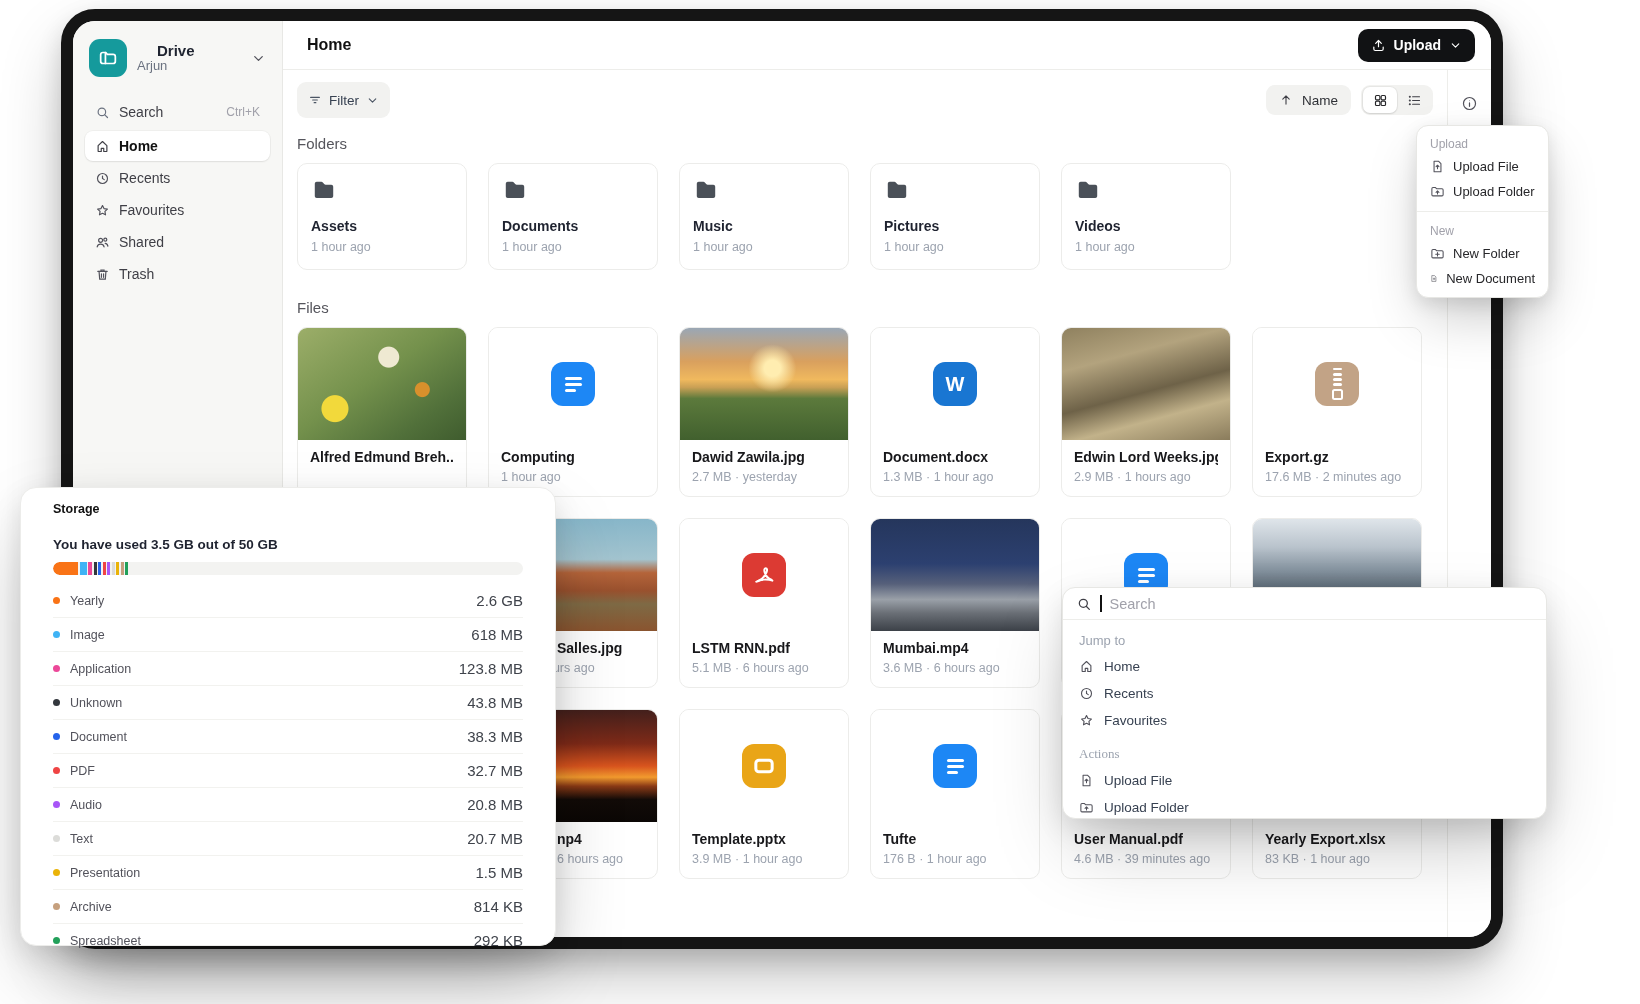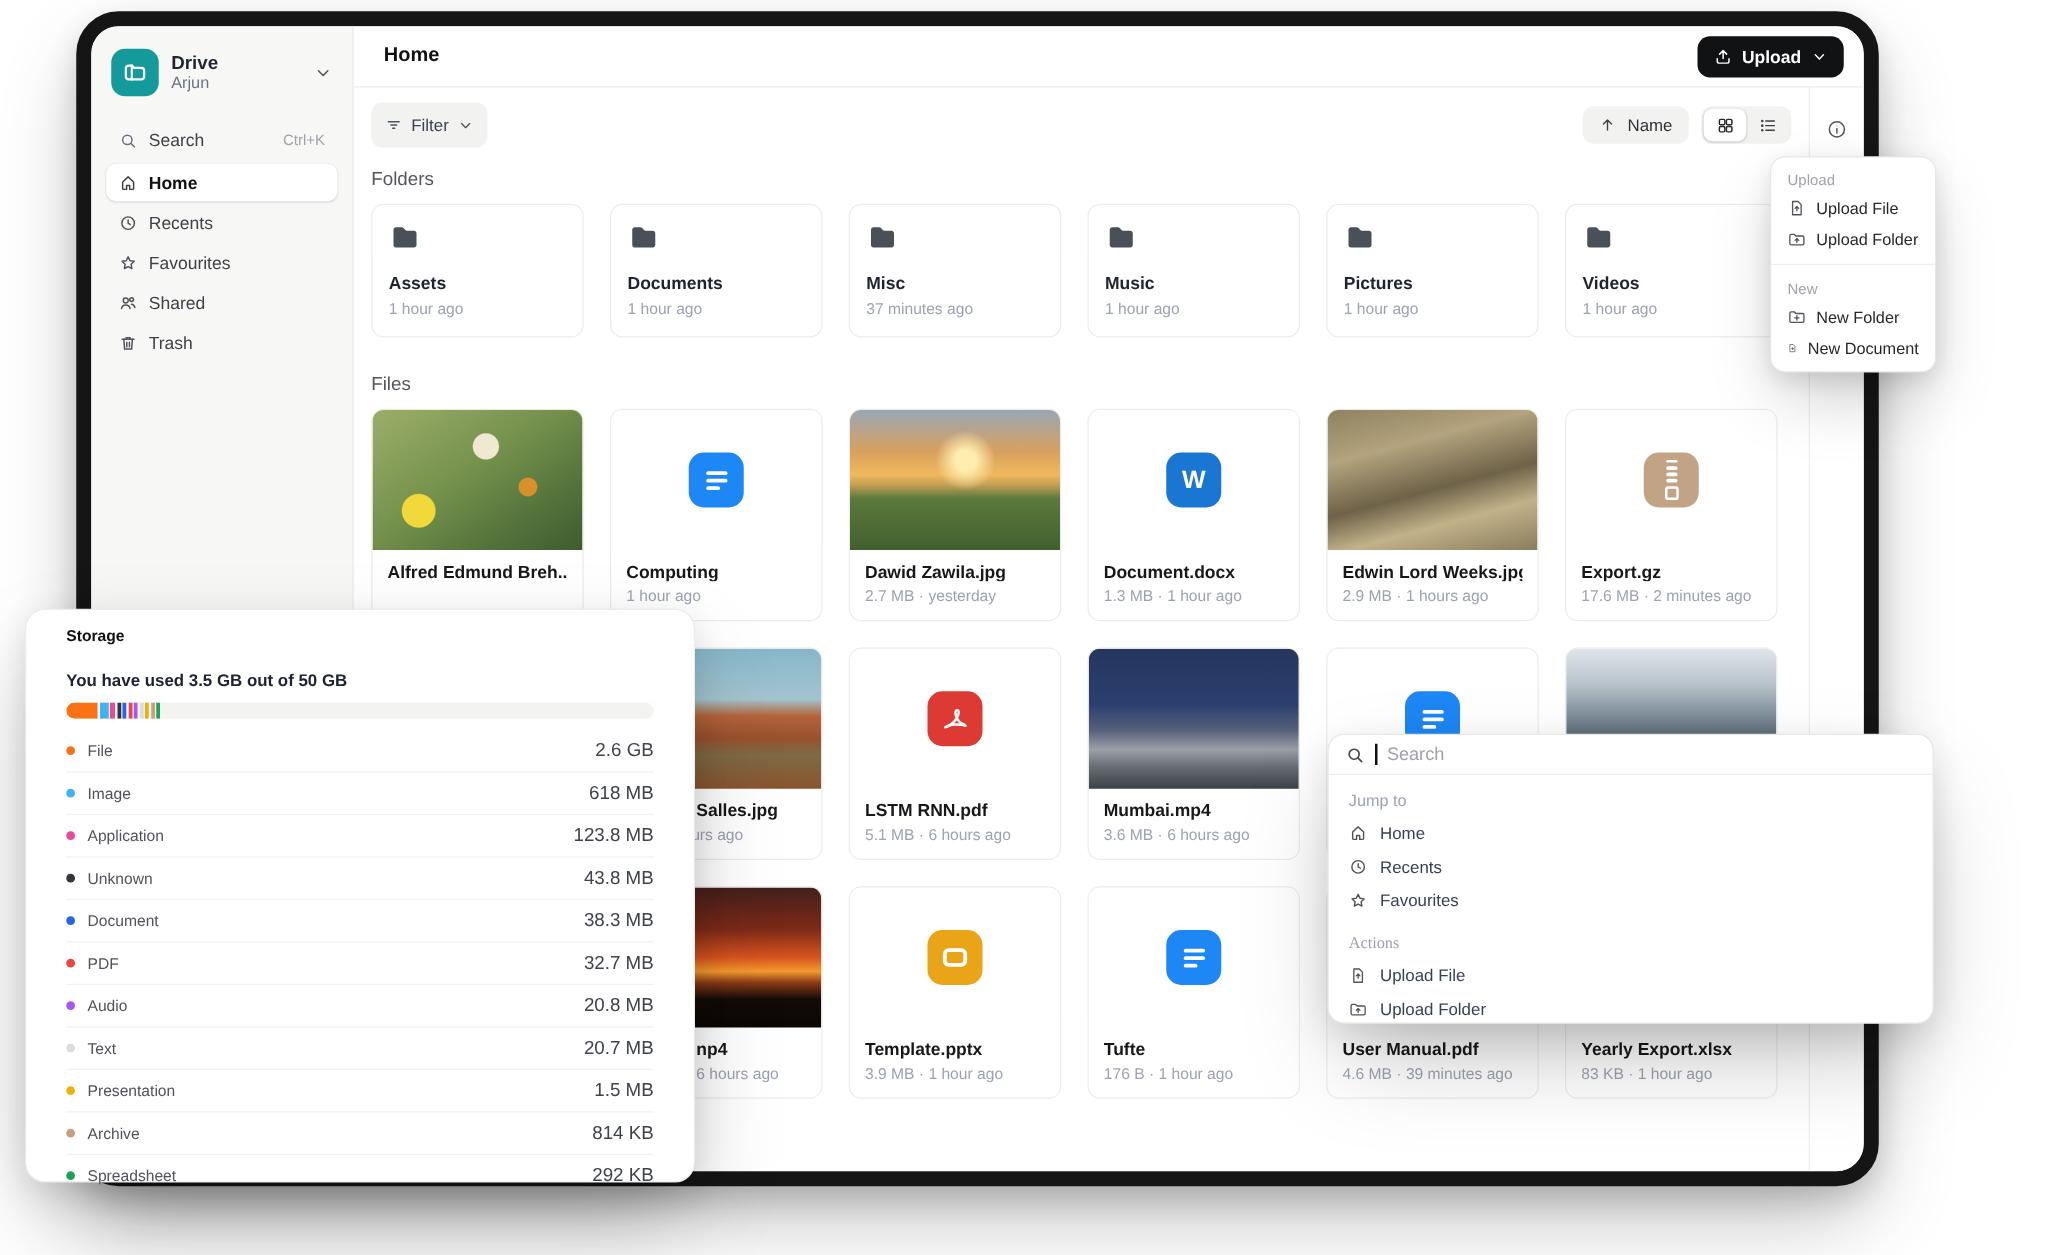--- a/index.html
+++ b/index.html
@@ -11,21 +11,21 @@
   .window{position:absolute;left:61px;top:9px;width:1442px;height:940px;box-sizing:border-box;
           border:12px solid #151515;border-radius:34px;background:#fff;display:flex;overflow:hidden;
           box-shadow:0 30px 70px -12px rgba(0,0,0,.30),0 10px 24px rgba(0,0,0,.14);z-index:1;}
 
   
   .sidebar{width:210px;min-width:210px;background:#f7f7f5;border-right:1px solid #e8e8e5;
            padding:18px 12px 12px;box-sizing:border-box;}
   .logo-row{display:flex;align-items:center;gap:10px;padding:0 4px;}
   .logo-sq{width:38px;height:38px;border-radius:11px;background:#159a9c;display:flex;align-items:center;justify-content:center;flex:0 0 auto;}
   .logo-texts{flex:1;line-height:1.15;}
-  .logo-title{font-size:15px;font-weight:700;color:#1f2430;}
+  .logo-title{font-size:15px;font-weight:700;color:#1f2430;margin-left:20px;}
   .logo-sub{font-size:13px;color:#6b7280;}
   .side-search{display:flex;align-items:center;gap:9px;height:30px;padding:0 10px;margin-top:20px;color:#52525b;}
   .side-search .lbl{font-size:14px;color:#3f3f46;flex:1;}
   .side-search .kbd{font-size:12px;color:#a1a1aa;}
   .nav{margin-top:4px;display:flex;flex-direction:column;gap:2px;}
   .nav-item{display:flex;align-items:center;gap:9px;height:30px;padding:0 10px;border-radius:8px;color:#52525b;cursor:default;}
   .nav-item .lbl{font-size:14px;color:#3f3f46;}
   .nav-item.active{background:#fff;box-shadow:0 1px 2px rgba(0,0,0,.07),0 0 0 1px rgba(0,0,0,.03);}
   .nav-item.active .lbl{color:#111;font-weight:600;}
 
@@ -259,27 +259,20 @@
             <svg width="26" height="26" viewBox="0 0 24 24">
                 <path d="M3.5 6.2c0-1 .8-1.8 1.8-1.8h4.3c.5 0 1 .2 1.3.6l1.3 1.5c.3.4.8.6 1.3.6h5.2c1 0 1.8.8 1.8 1.8v8.6c0 1-.8 1.8-1.8 1.8H5.3c-1 0-1.8-.8-1.8-1.8z" fill="#4a5058"></path>
               </svg>
             <div class="fo-name">Documents</div>
             <div class="fo-time">1 hour ago</div>
           </div>
           <div class="folder-card">
             <svg width="26" height="26" viewBox="0 0 24 24">
                 <path d="M3.5 6.2c0-1 .8-1.8 1.8-1.8h4.3c.5 0 1 .2 1.3.6l1.3 1.5c.3.4.8.6 1.3.6h5.2c1 0 1.8.8 1.8 1.8v8.6c0 1-.8 1.8-1.8 1.8H5.3c-1 0-1.8-.8-1.8-1.8z" fill="#4a5058"></path>
               </svg>
-            <div class="fo-name">Misc</div>
-            <div class="fo-time">37 minutes ago</div>
-          </div>
-          <div class="folder-card">
-            <svg width="26" height="26" viewBox="0 0 24 24">
-                <path d="M3.5 6.2c0-1 .8-1.8 1.8-1.8h4.3c.5 0 1 .2 1.3.6l1.3 1.5c.3.4.8.6 1.3.6h5.2c1 0 1.8.8 1.8 1.8v8.6c0 1-.8 1.8-1.8 1.8H5.3c-1 0-1.8-.8-1.8-1.8z" fill="#4a5058"></path>
-              </svg>
             <div class="fo-name">Music</div>
             <div class="fo-time">1 hour ago</div>
           </div>
           <div class="folder-card">
             <svg width="26" height="26" viewBox="0 0 24 24">
                 <path d="M3.5 6.2c0-1 .8-1.8 1.8-1.8h4.3c.5 0 1 .2 1.3.6l1.3 1.5c.3.4.8.6 1.3.6h5.2c1 0 1.8.8 1.8 1.8v8.6c0 1-.8 1.8-1.8 1.8H5.3c-1 0-1.8-.8-1.8-1.8z" fill="#4a5058"></path>
               </svg>
             <div class="fo-name">Pictures</div>
             <div class="fo-time">1 hour ago</div>
           </div>
@@ -562,21 +555,21 @@
       <span class="st-seg" style="background: rgb(239, 68, 68); width: 3px;"></span>
       <span class="st-seg" style="background: rgb(168, 85, 247); width: 3px;"></span>
       <span class="st-seg" style="background: rgb(220, 220, 217); width: 3px;"></span>
       <span class="st-seg" style="background: rgb(234, 179, 8); width: 3px;"></span>
       <span class="st-seg" style="background: rgb(198, 160, 126); width: 3px;"></span>
       <span class="st-seg" style="background: rgb(34, 160, 90); width: 3px;"></span>
     </div>
     <div class="st-rows">
       <div class="st-row">
           <span class="st-dot" style="background: rgb(249, 115, 22);"></span>
-          <span class="st-lbl">File</span>
+          <span class="st-lbl">Yearly</span>
           <span class="st-val">2.6 GB</span>
         </div>
       <div class="st-row">
           <span class="st-dot" style="background: rgb(63, 179, 245);"></span>
           <span class="st-lbl">Image</span>
           <span class="st-val">618 MB</span>
         </div>
       <div class="st-row">
           <span class="st-dot" style="background: rgb(236, 72, 153);"></span>
           <span class="st-lbl">Application</span>

